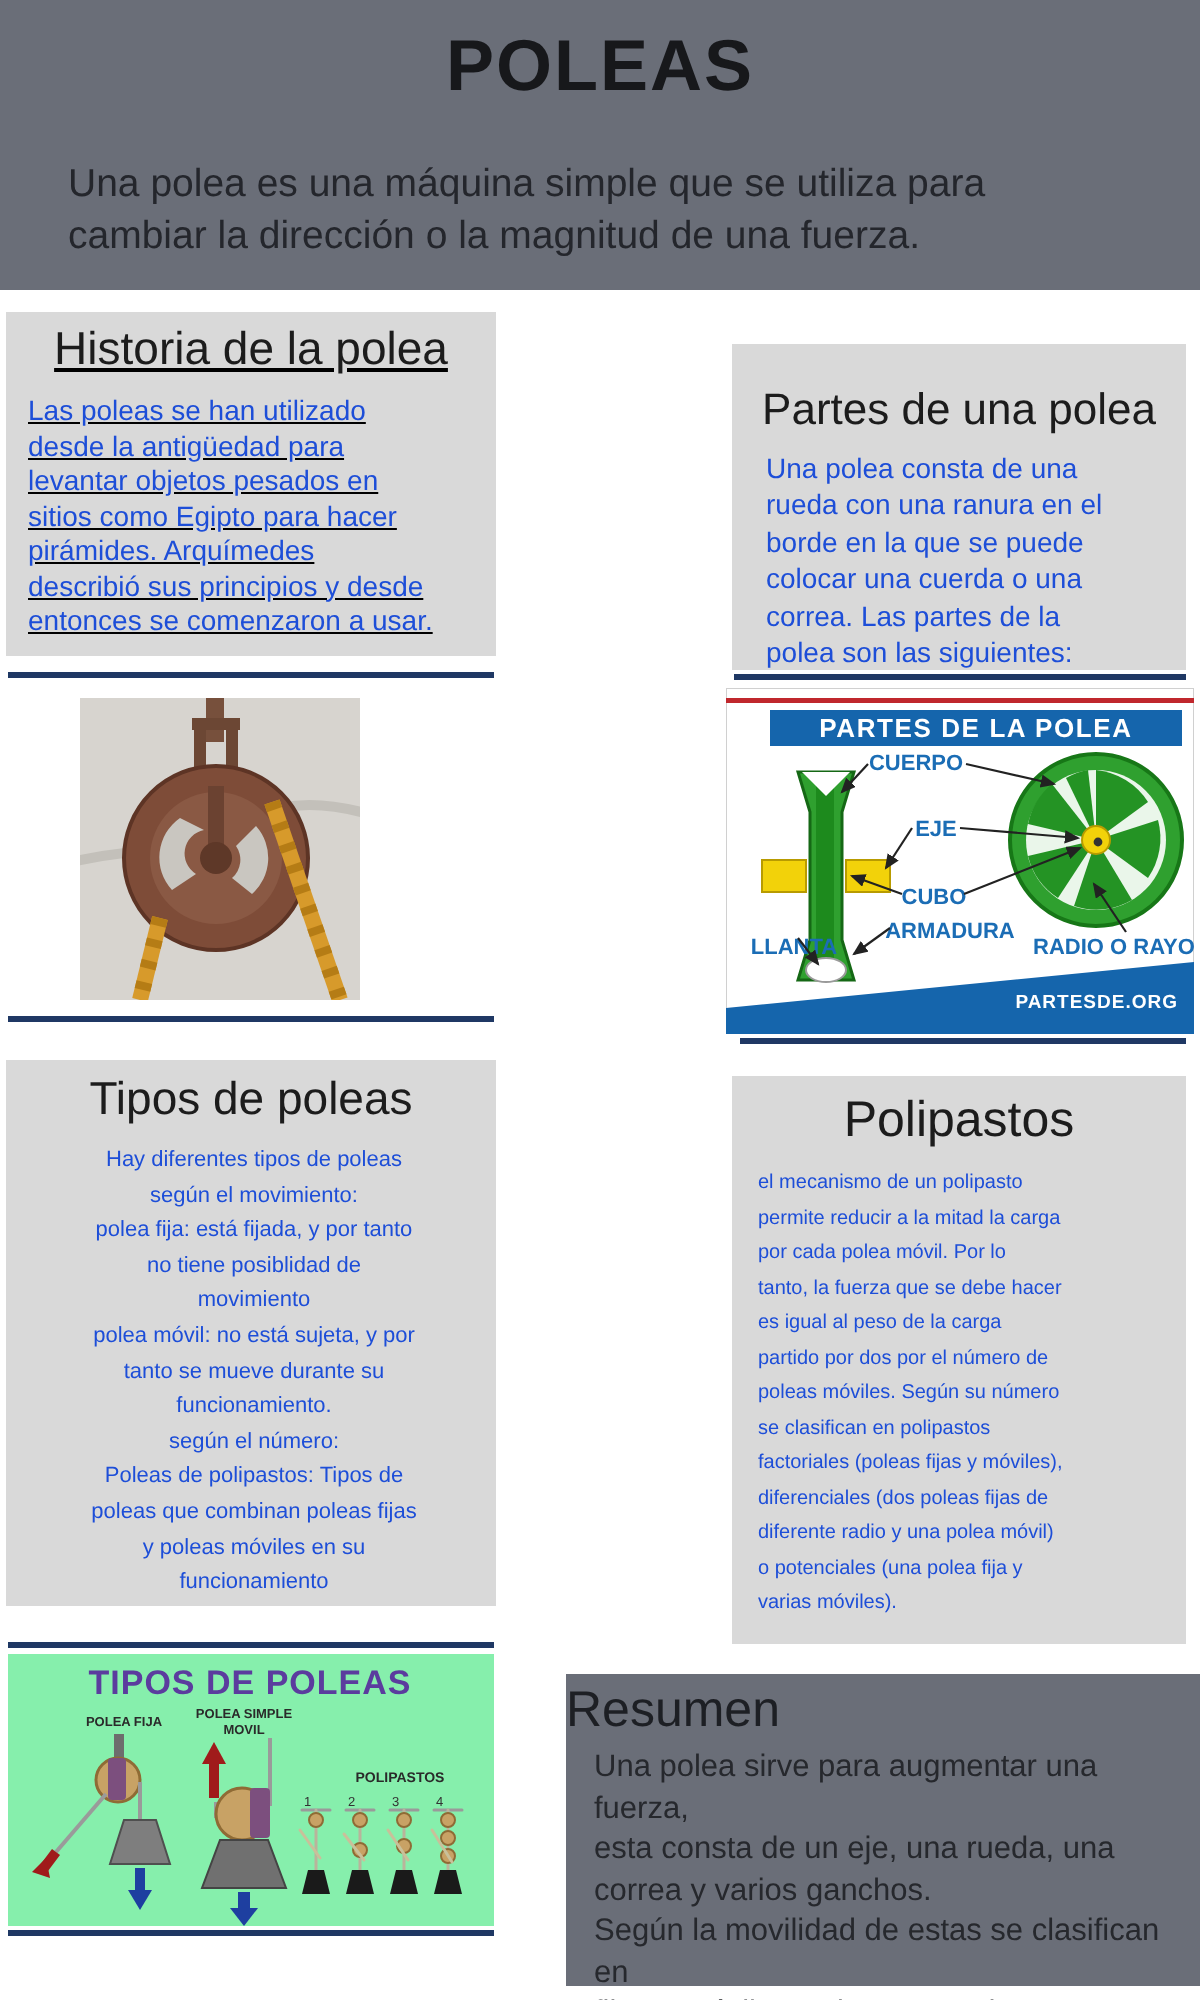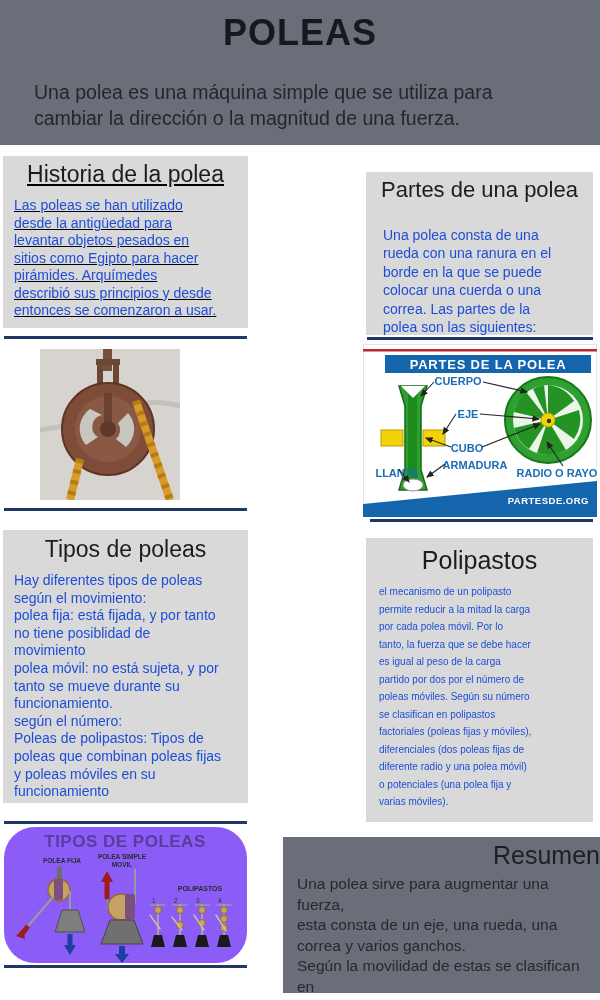--- a/index.html
+++ b/index.html
@@ -11,21 +11,21 @@
   .header{left:0;top:0;width:600px;height:145px;background:#6a6e78;}
   .header-title{left:0;top:12px;width:600px;text-align:center;font-size:36px;font-weight:bold;
                 color:#17181b;letter-spacing:1px;}
   .header-sub{left:34px;top:80px;width:540px;font-size:19.5px;line-height:1.32;color:#24262c;}
   
   .panel{background:#d9d9d9;}
   .panel-title{text-align:center;font-weight:normal;color:#1c1c1c;}
   .panel-body{color:#1d4ed8;}
   
   .navy{background:#1f3864;height:3px;}
-  .box-white{background:#8b5cf6;border-radius:31px;}
+  .box-white{background:#86efac;}
   
   .resumen{background:#6a6e78;}
 </style>
 </head>
 <body>
 
 <div id="poster">
 
   <div class="abs header">
     <div class="abs header-title">POLEAS</div>
@@ -64,21 +64,21 @@
       <path d="M96,52 L130,151" stroke="#b57c15" stroke-width="8" stroke-dasharray="4 7" fill="none"></path>
       <path d="M40,110 L30,151" stroke="#d79a2b" stroke-width="8" fill="none"></path>
       <path d="M40,110 L30,151" stroke="#b57c15" stroke-width="8" stroke-dasharray="4 7" fill="none"></path>
     </svg>
   </div>
 
   <div class="abs navy" style="left:4px;top:508px;width:243px;"></div>
 
   <div class="abs panel" style="left:3px;top:530px;width:245px;height:273px;">
     <div class="panel-title" style="font-size:23px;margin-top:6px;">Tipos de poleas</div>
-    <div class="panel-body pre" style="font-size:14px;line-height:17.6px;margin:9px 8px 0 11px;">Hay diferentes tipos de poleas
+    <div class="panel-body pre" style="font-size:11px;line-height:17.6px;margin:9px 8px 0 11px;text-align:center;">Hay diferentes tipos de poleas
 según el movimiento:
 polea fija: está fijada, y por tanto
 no tiene posiblidad de
 movimiento
 polea móvil: no está sujeta, y por
 tanto se mueve durante su
 funcionamiento.
 según el número:
 Poleas de polipastos: Tipos de
 poleas que combinan poleas fijas
@@ -158,22 +158,22 @@
           <line x1="212" y1="88" x2="222" y2="104" stroke="#c9c09a" stroke-width="1.5"></line>
           <path d="M216,108 L224,108 L227,120 L213,120 Z" fill="#1a1a1a"></path>
         </g>
       </g>
     </svg>
   </div>
 
   <div class="abs navy" style="left:4px;top:965px;width:243px;"></div>
 
   <div class="abs panel" style="left:366px;top:172px;width:227px;height:163px;">
-    <div class="panel-title" style="font-size:22px;margin-top:5px;">Partes de una polea</div>
-    <div class="panel-body pre" style="font-size:14px;line-height:18.4px;margin:23px 8px 0 17px;">Una polea consta de una
+    <div class="panel-title" style="font-size:22px;margin-top:20px;">Partes de una polea</div>
+    <div class="panel-body pre" style="font-size:14px;line-height:18.4px;margin:7px 8px 0 17px;">Una polea consta de una
 rueda con una ranura en el
 borde en la que se puede
 colocar una cuerda o una
 correa. Las partes de la
 polea son las siguientes:</div>
   </div>
 
   <div class="abs navy" style="left:367px;top:337px;width:226px;"></div>
 
   <div class="abs box-white" style="left:363px;top:344px;width:234px;height:173px;">
@@ -251,21 +251,21 @@
 poleas móviles. Según su número
 se clasifican en polipastos
 factoriales (poleas fijas y móviles),
 diferenciales (dos poleas fijas de
 diferente radio y una polea móvil)
  o potenciales (una polea fija y
 varias móviles).</div>
   </div>
 
   <div class="abs resumen" style="left:283px;top:837px;width:317px;height:156px;">
-    <div style="text-align:right;font-size:25px;margin-top:4px;color:#1d1f24;">Resumen</div>
+    <div style="text-align:left;font-size:25px;margin-top:4px;color:#1d1f24;">Resumen</div>
     <div class="pre" style="font-size:15.5px;line-height:20.5px;margin:4px 8px 0 14px;color:#26282d;">Una polea sirve para augmentar una fuerza,
 esta consta de un eje, una rueda, una
 correa y varios ganchos.
 Según la movilidad de estas se clasifican en
 fijas o móviles y  si son mas de una se
 denominan polipastos.</div>
   </div>
 
 </div>
 

